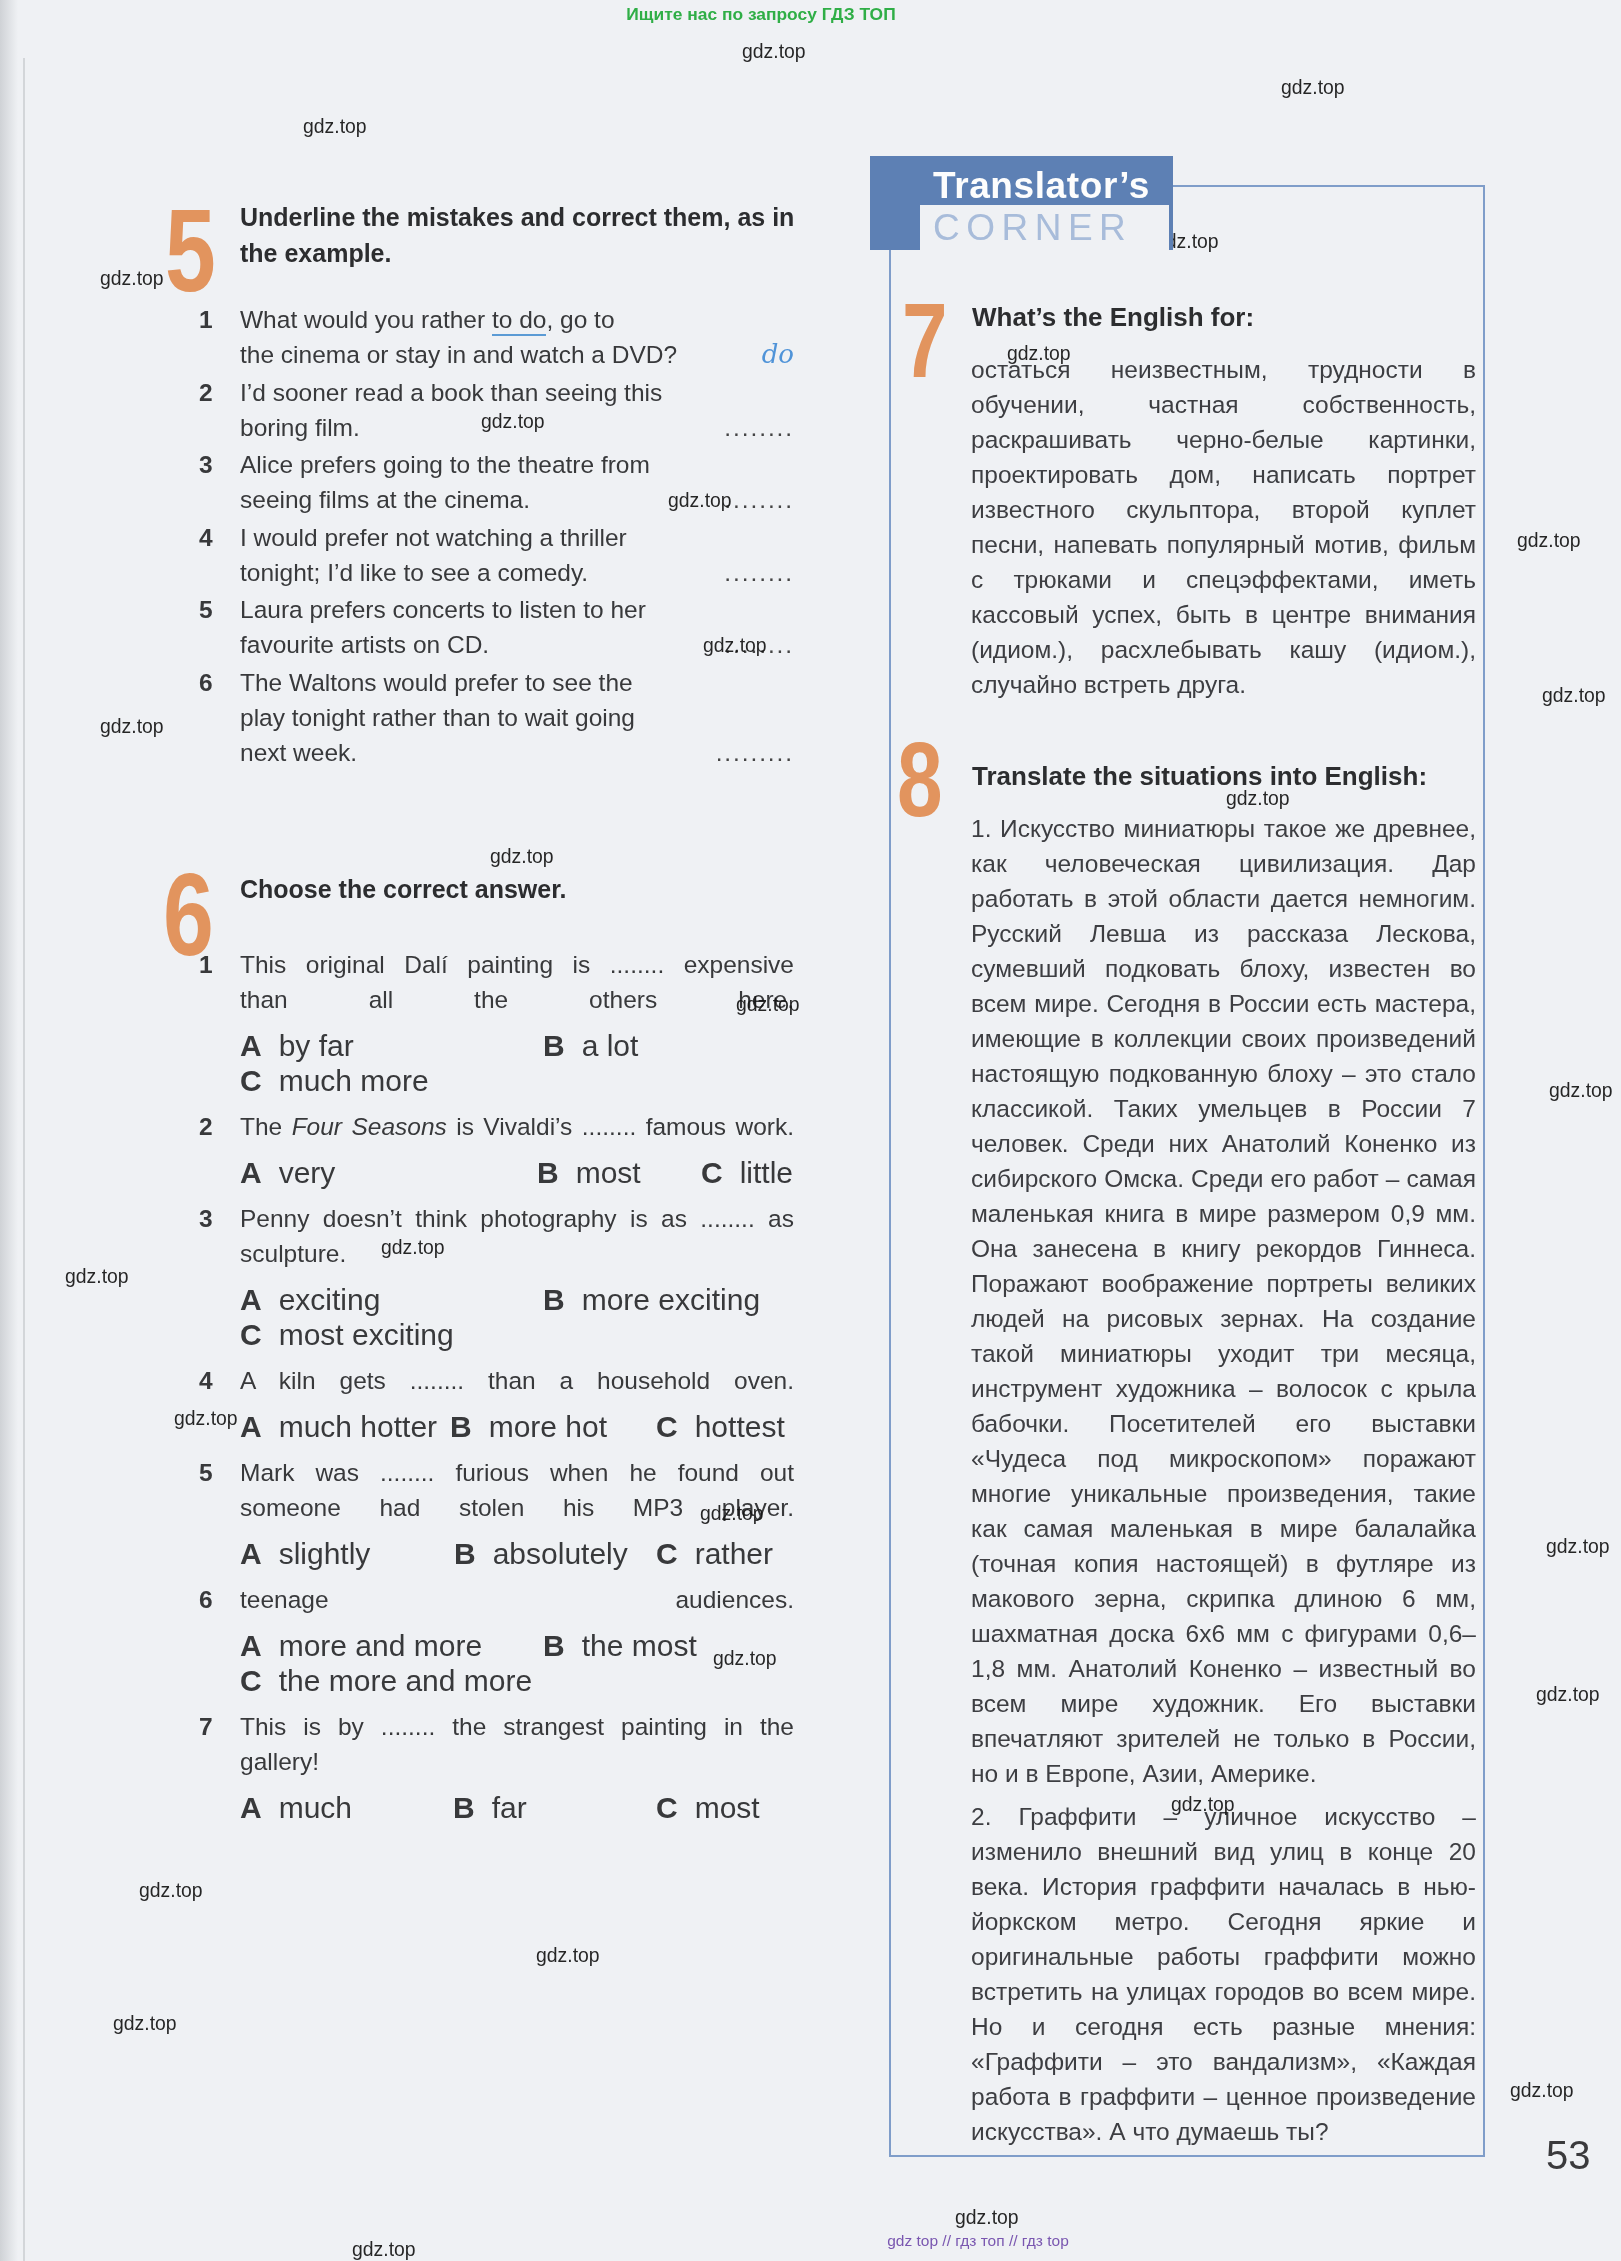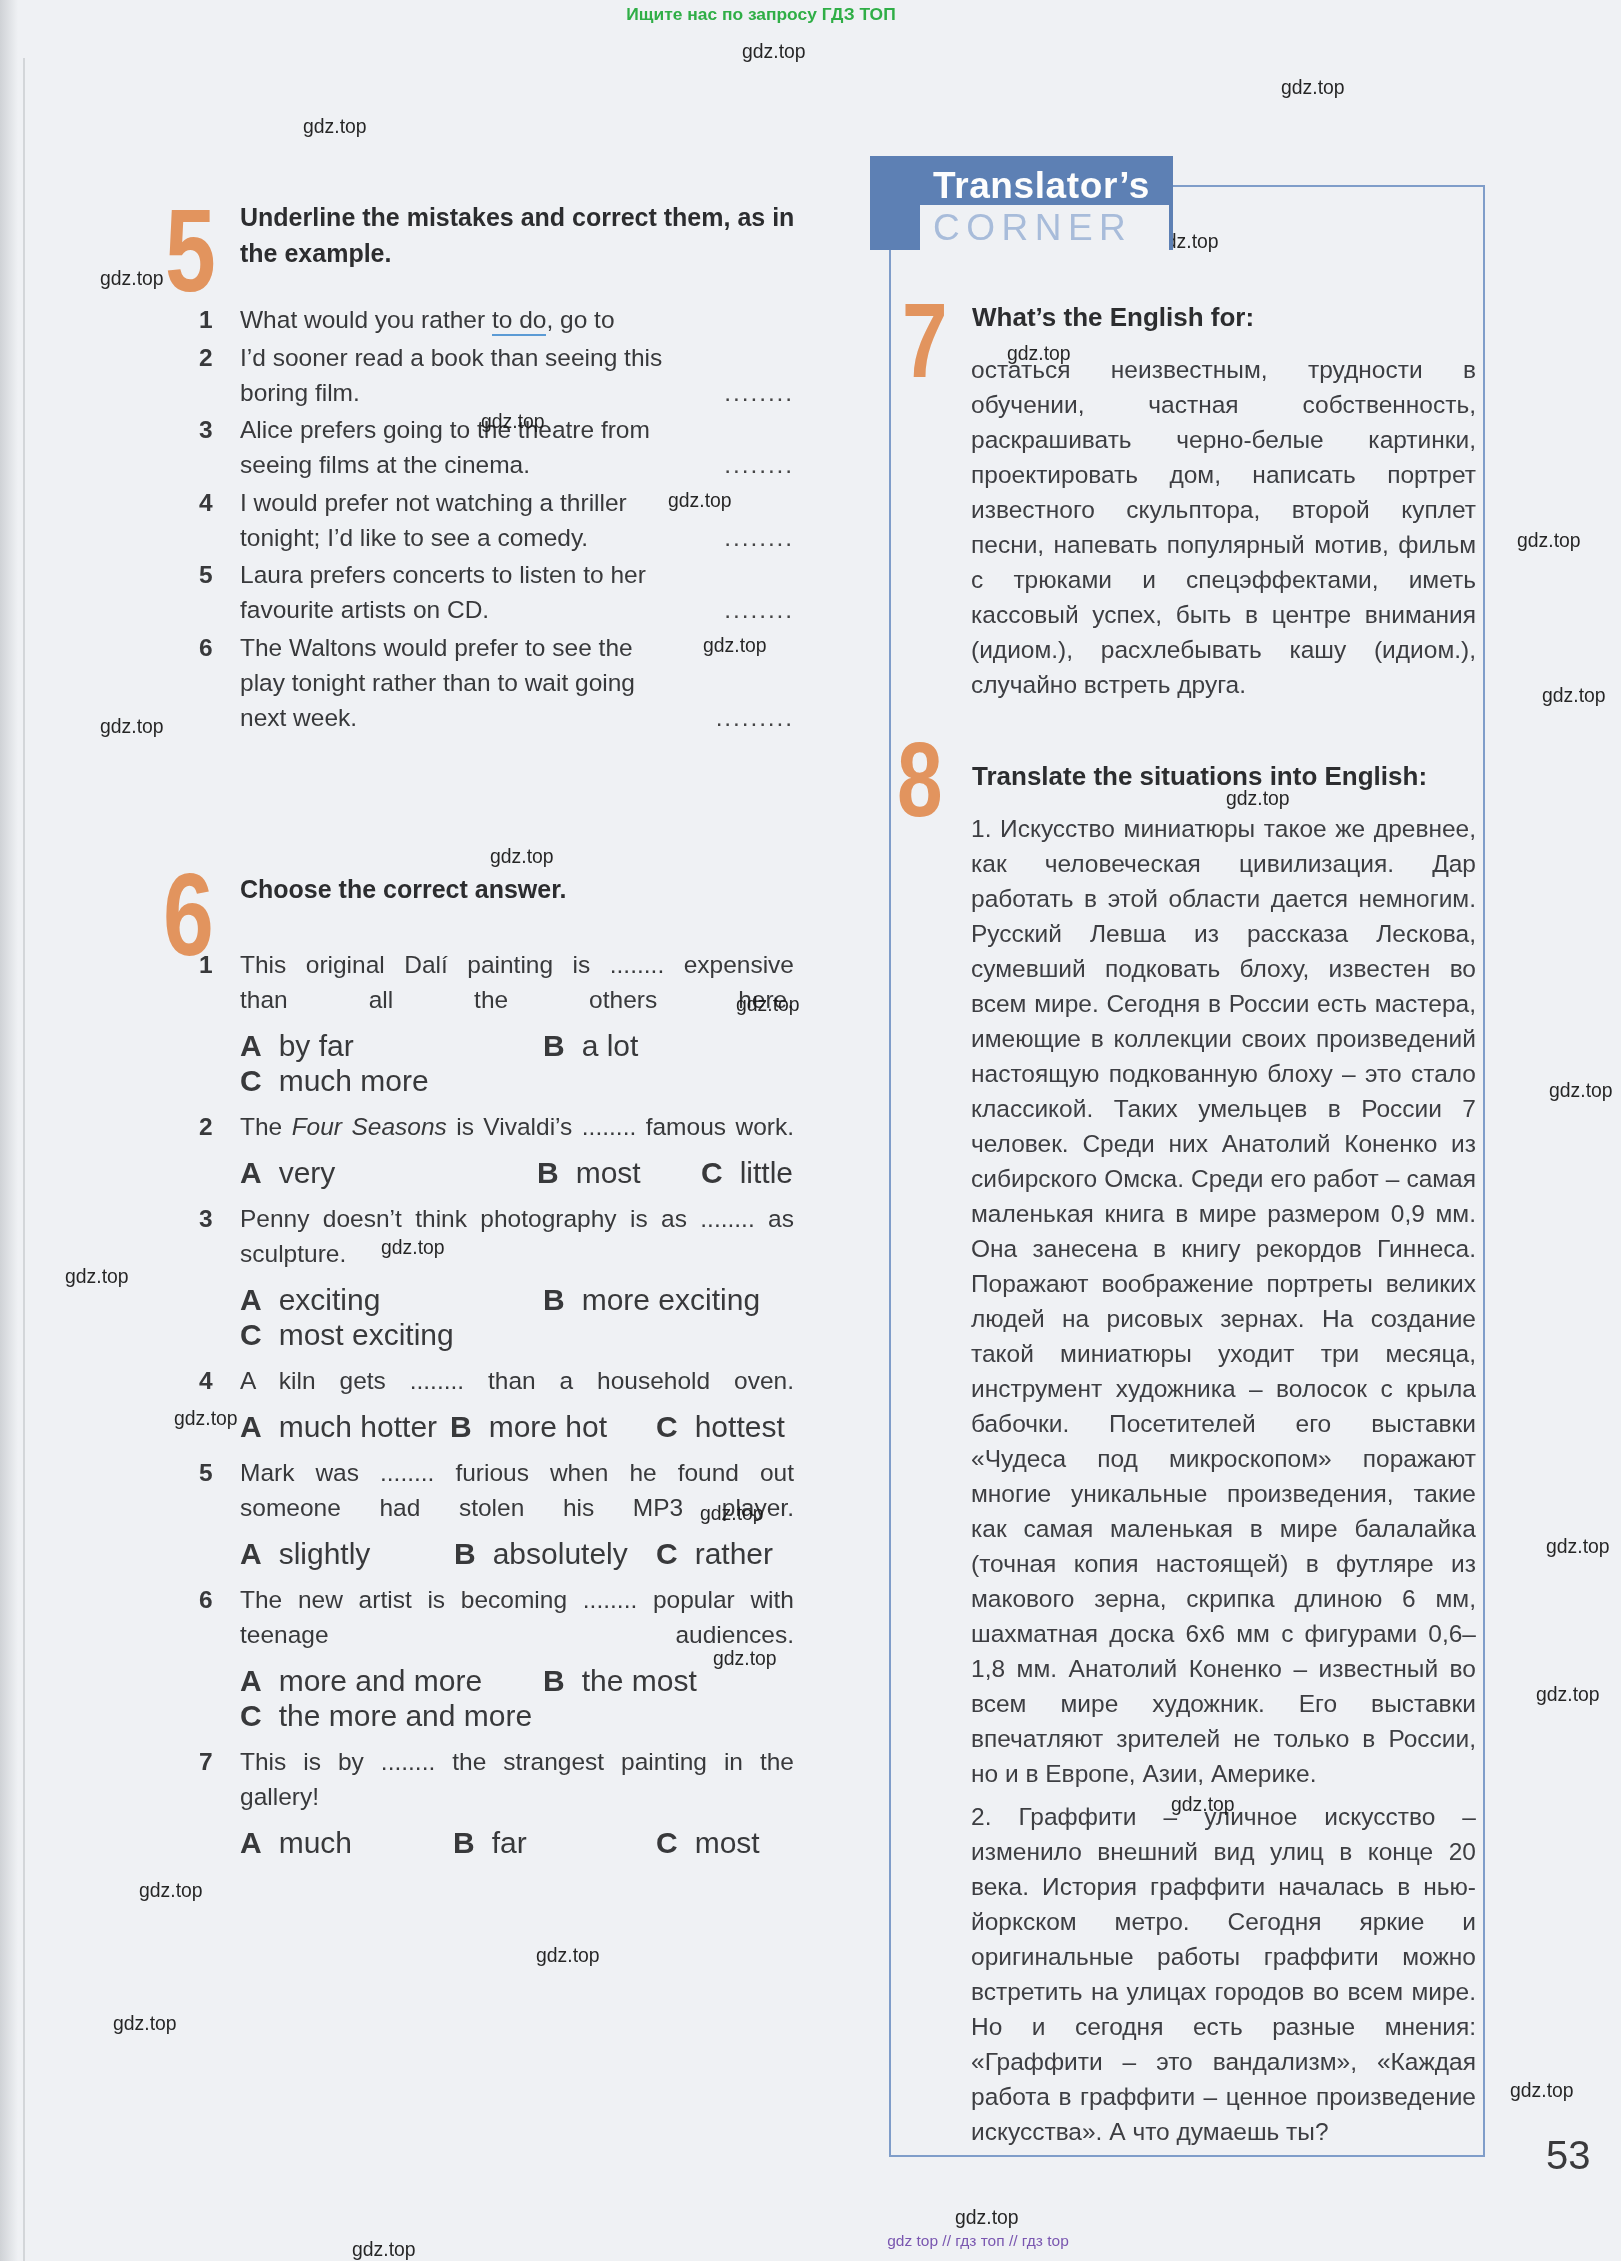--- a/index.html
+++ b/index.html
@@ -85,20 +85,24 @@
   <div class="bignum n5" style="left:165px;top:192px;">5</div>
   <div class="ex-title" style="left:240px;top:199px;">
     <div>Underline the mistakes and correct them, as in</div>
     <div>the example.</div>
   </div>
   <div class="items" id="ex5-items" style="left:199px;top:302px;">
       <div class="item">
         <div class="num">1</div>
         <div class="txt">
           <div class="line"><span>What would you rather </span><span class="mk-underline">to do</span><span>, go to</span></div>
+          <div class="line last">
+            <span><span>the cinema or stay in and watch a DVD?</span></span>
+            <span class="ans-blue">do</span>
+          </div>
         </div>
       </div>
       <div class="item">
         <div class="num">2</div>
         <div class="txt">
           <div class="line"><span>I’d sooner read a book than seeing this</span></div>
           <div class="line last">
             <span><span>boring film.</span></span>
             <span class="ans-dots">........</span>
           </div>
@@ -218,21 +222,20 @@
               <span class="opt" style="left: 0px;"><b>A</b><span>slightly</span></span>
               <span class="opt" style="left: 214px;"><b>B</b><span>absolutely</span></span>
               <span class="opt" style="left: 416px;"><b>C</b><span>rather</span></span>
             </div>
           </div>
         </div>
       </div>
       <div class="item ex6-item">
         <div class="num">6</div>
         <div class="txt stem">
-          <div class="line"><span>The new artist is becoming ........ popular with</span></div>
           <div class="line"><span>teenage audiences.</span></div>
           <div class="opts">
             <div class="opt-row">
               <span class="opt" style="left: 0px;"><b>A</b><span>more and more</span></span>
               <span class="opt" style="left: 303px;"><b>B</b><span>the most</span></span>
             </div>
             <div class="opt-row">
               <span class="opt" style="left: 0px;"><b>C</b><span>the more and more</span></span>
             </div>
           </div>

